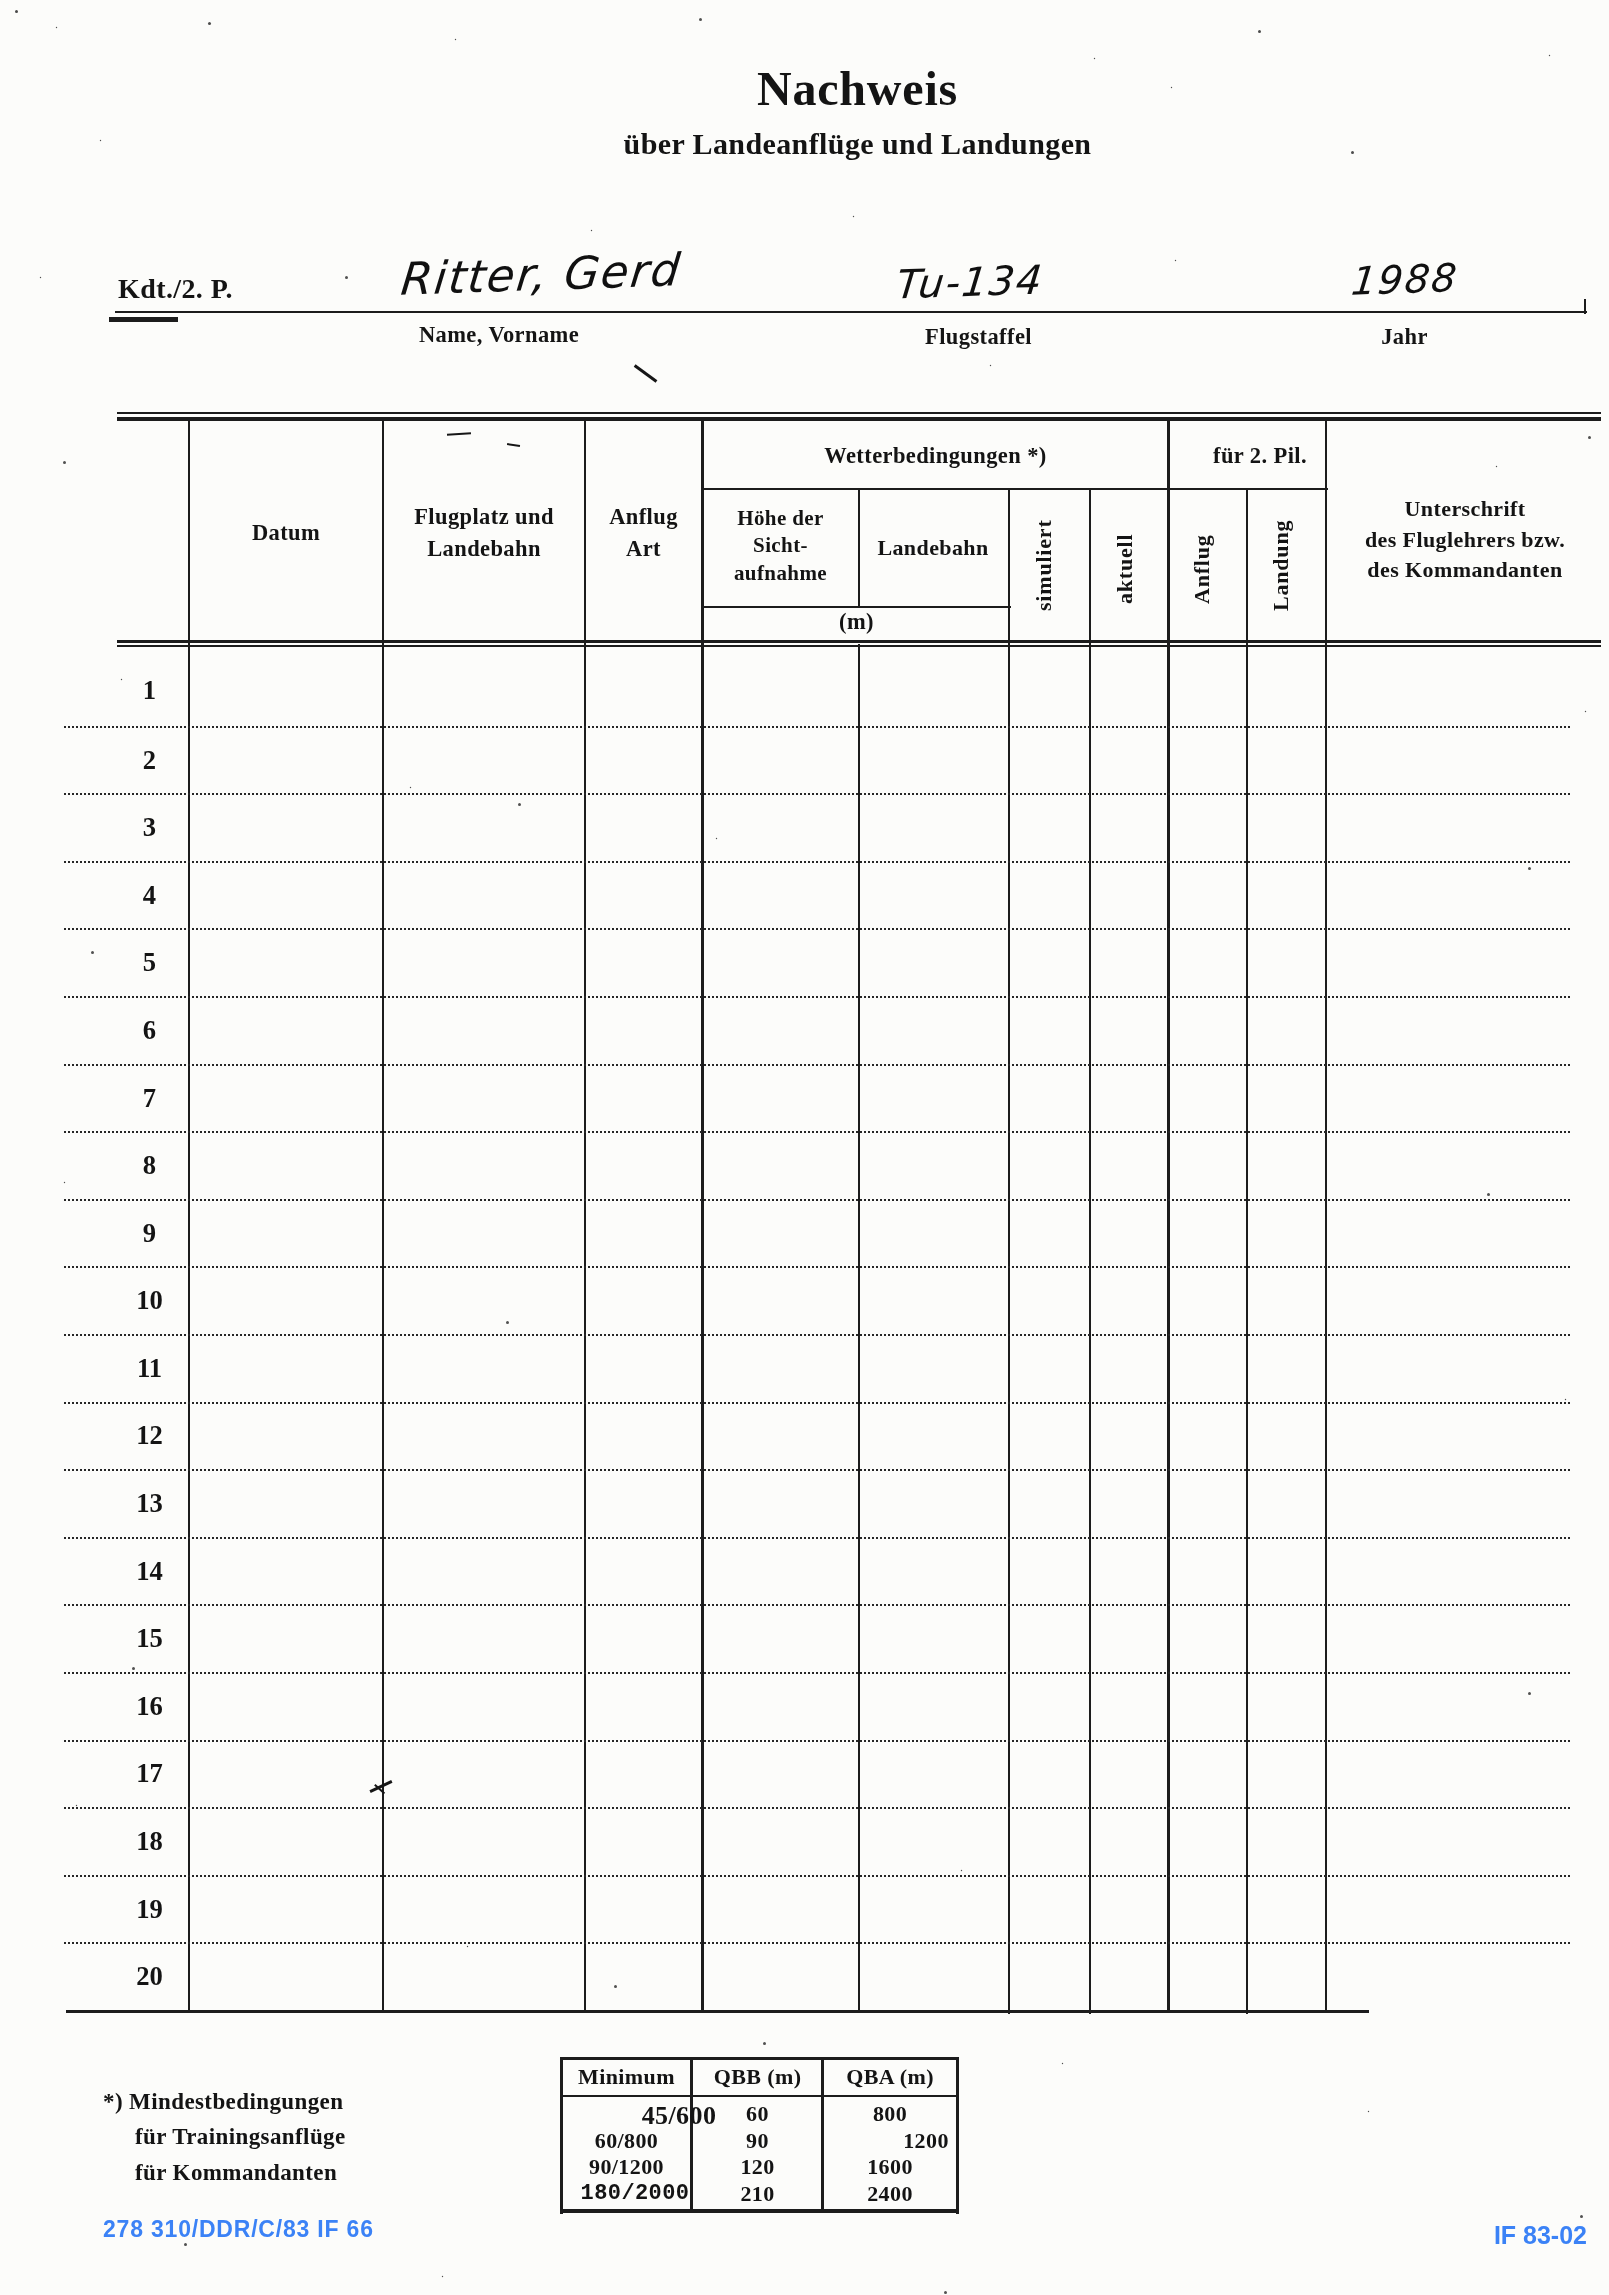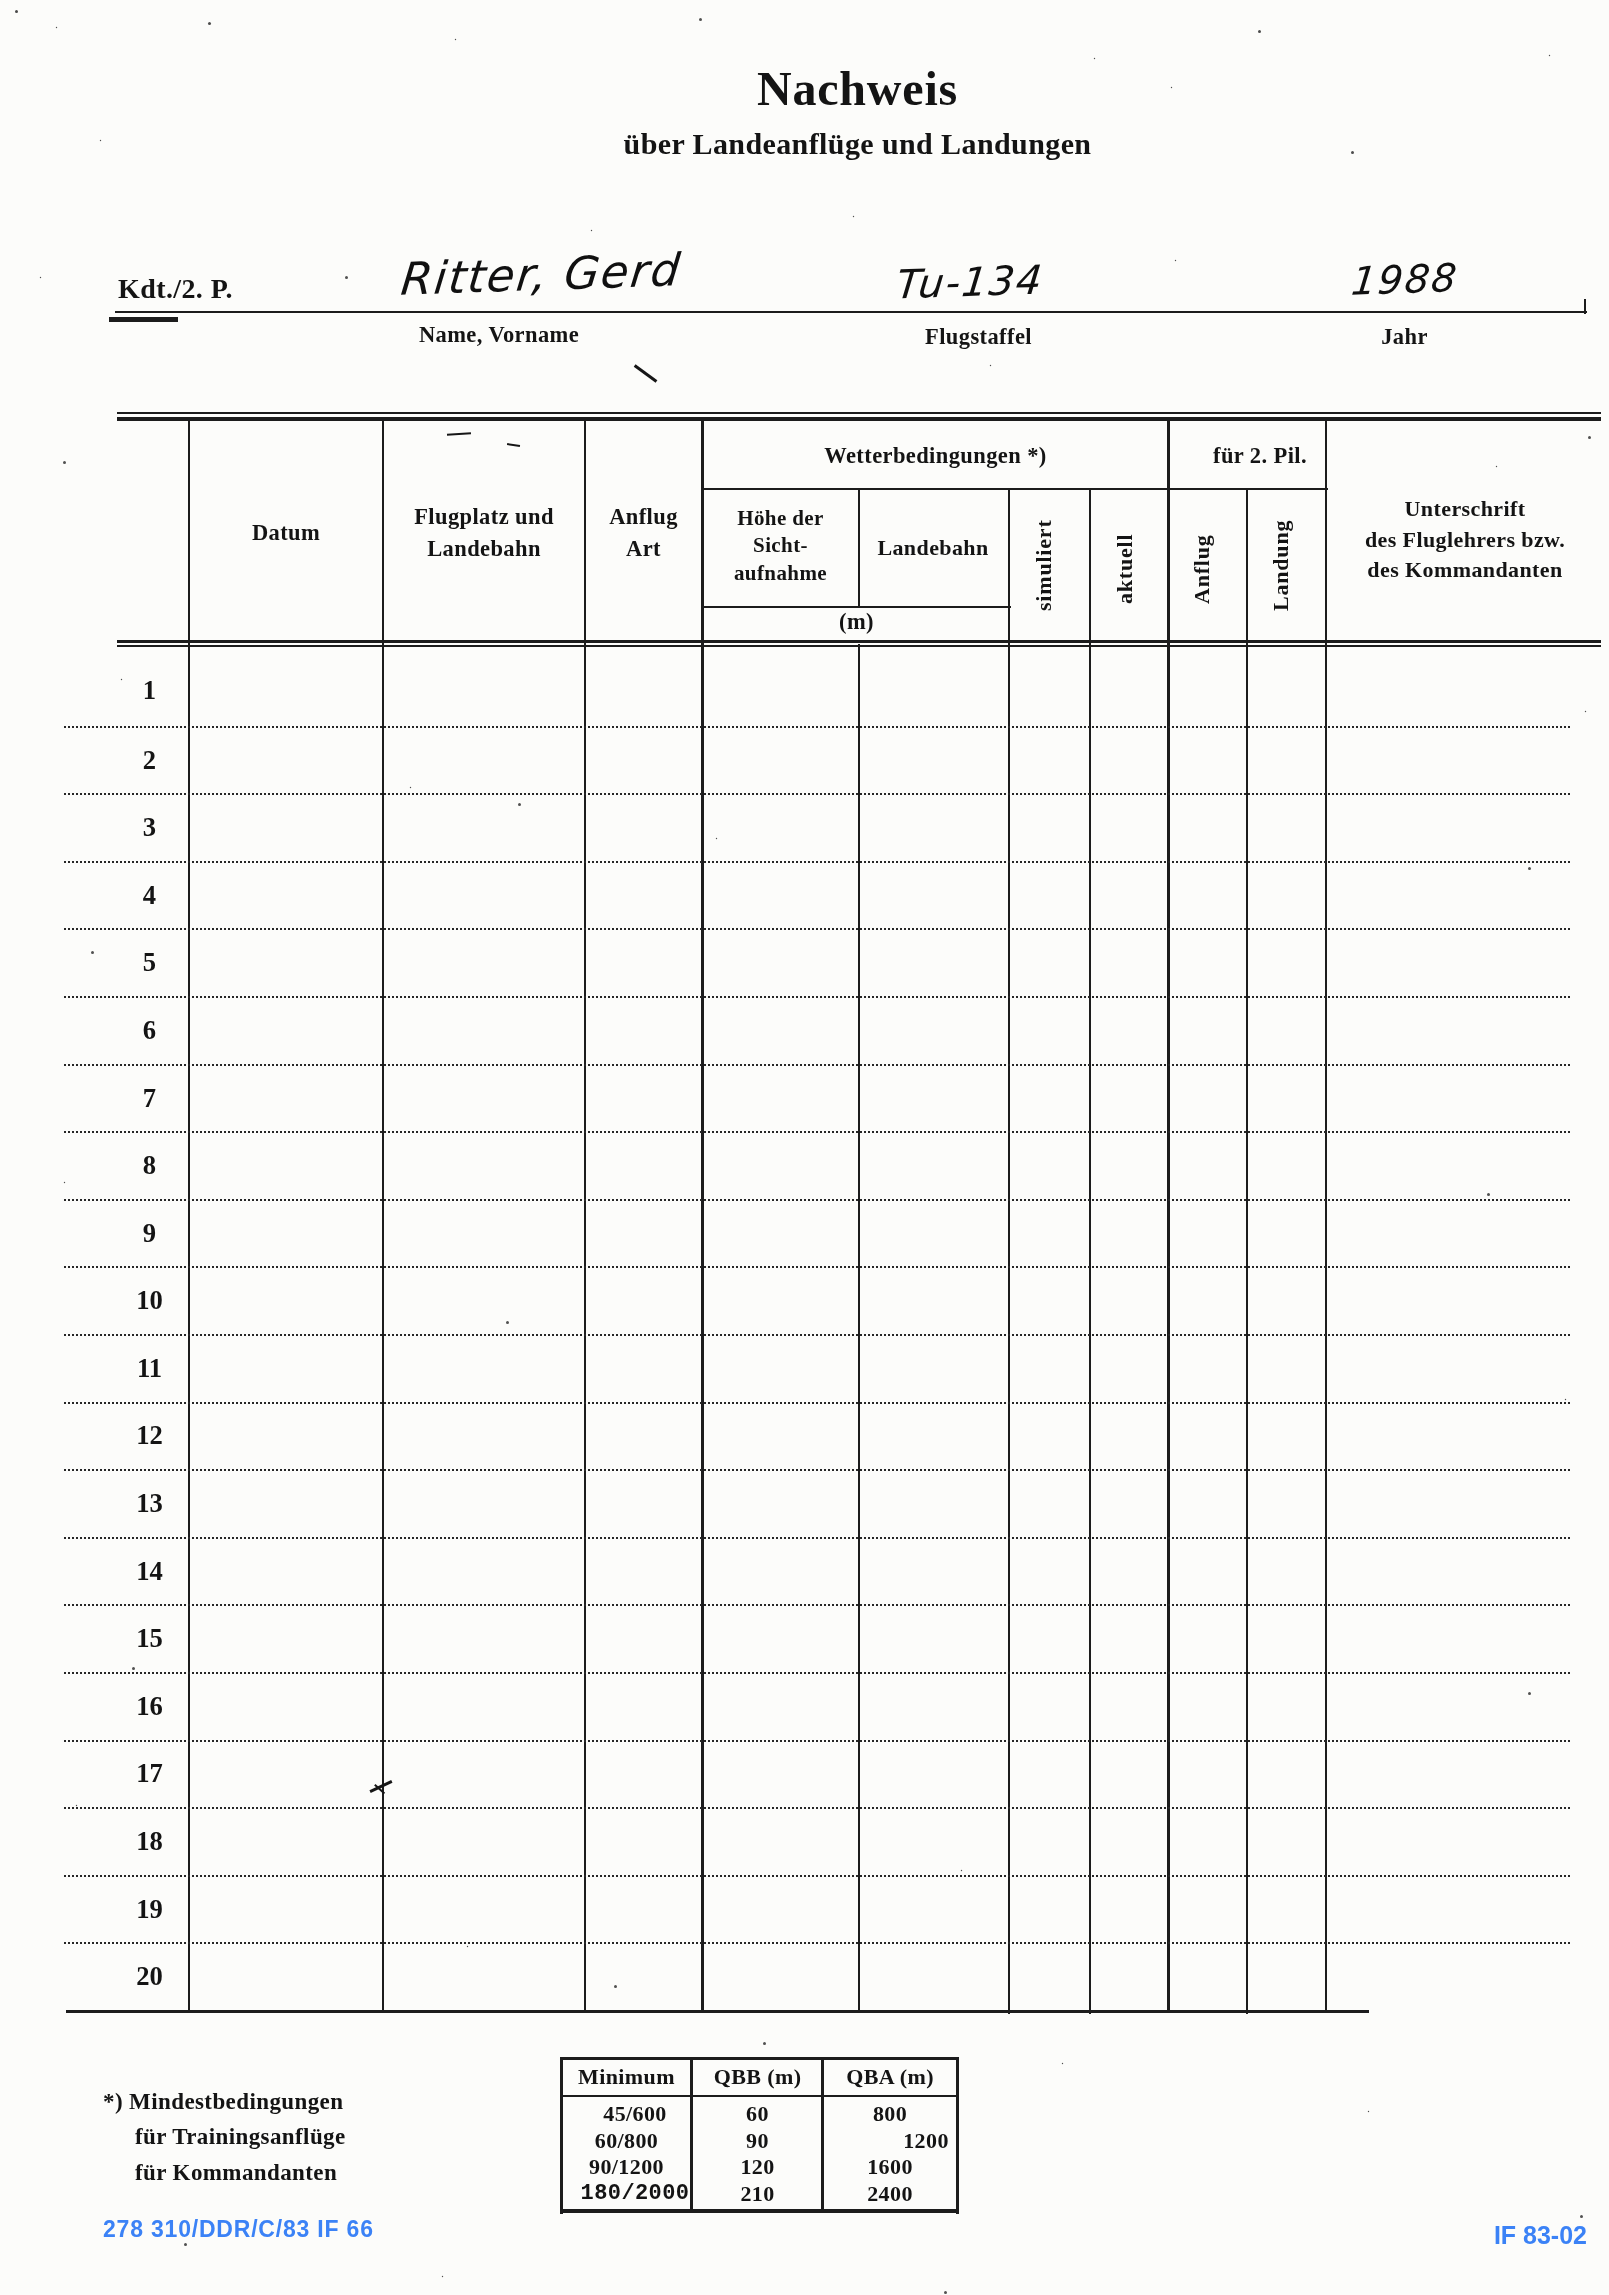--- a/index.html
+++ b/index.html
@@ -165,21 +165,21 @@
   <div class="v" style="left:560px; top:2057px; height:157px; width:3.2px;"></div>
   <div class="v" style="left:956px; top:2057px; height:157px; width:3.2px;"></div>
   <div class="h" style="left:563px; top:2095px; width:393px;"></div>
   <div class="v" style="left:690px; top:2060px; height:150px; width:3.2px;"></div>
   <div class="v" style="left:821px; top:2060px; height:150px; width:3.2px;"></div>
 
   <div class="lbl" style="left:563px; top:2065px; width:127px; font-size:22px;">Minimum</div>
   <div class="lbl" style="left:694px; top:2065px; width:127px; font-size:22px;">QBB (m)</div>
   <div class="lbl" style="left:824px; top:2065px; width:132px; font-size:22px;">QBA (m)</div>
 
-  <div class="lbl" style="left:563px; top:2102px; width:144px; font-size:22px;">45/600</div>
+  <div class="lbl" style="left:563px; top:2102px; width:144px; font-size:26px;padding-left:44px;">45/600</div>
   <div class="lbl" style="left:694px; top:2102px; width:127px; font-size:22px;">60</div>
   <div class="lbl" style="left:824px; top:2102px; width:132px; font-size:22px;">800</div>
 
   <div class="lbl" style="left:563px; top:2129px; width:127px; font-size:22px;">60/800</div>
   <div class="lbl" style="left:694px; top:2129px; width:127px; font-size:22px;">90</div>
   <div class="lbl" style="left:824px; top:2129px; width:132px; font-size:22px;padding-left:36px;">1200</div>
 
   <div class="lbl" style="left:563px; top:2155px; width:127px; font-size:22px;">90/1200</div>
   <div class="lbl" style="left:694px; top:2155px; width:127px; font-size:22px;">120</div>
   <div class="lbl" style="left:824px; top:2155px; width:132px; font-size:22px;">1600</div>

